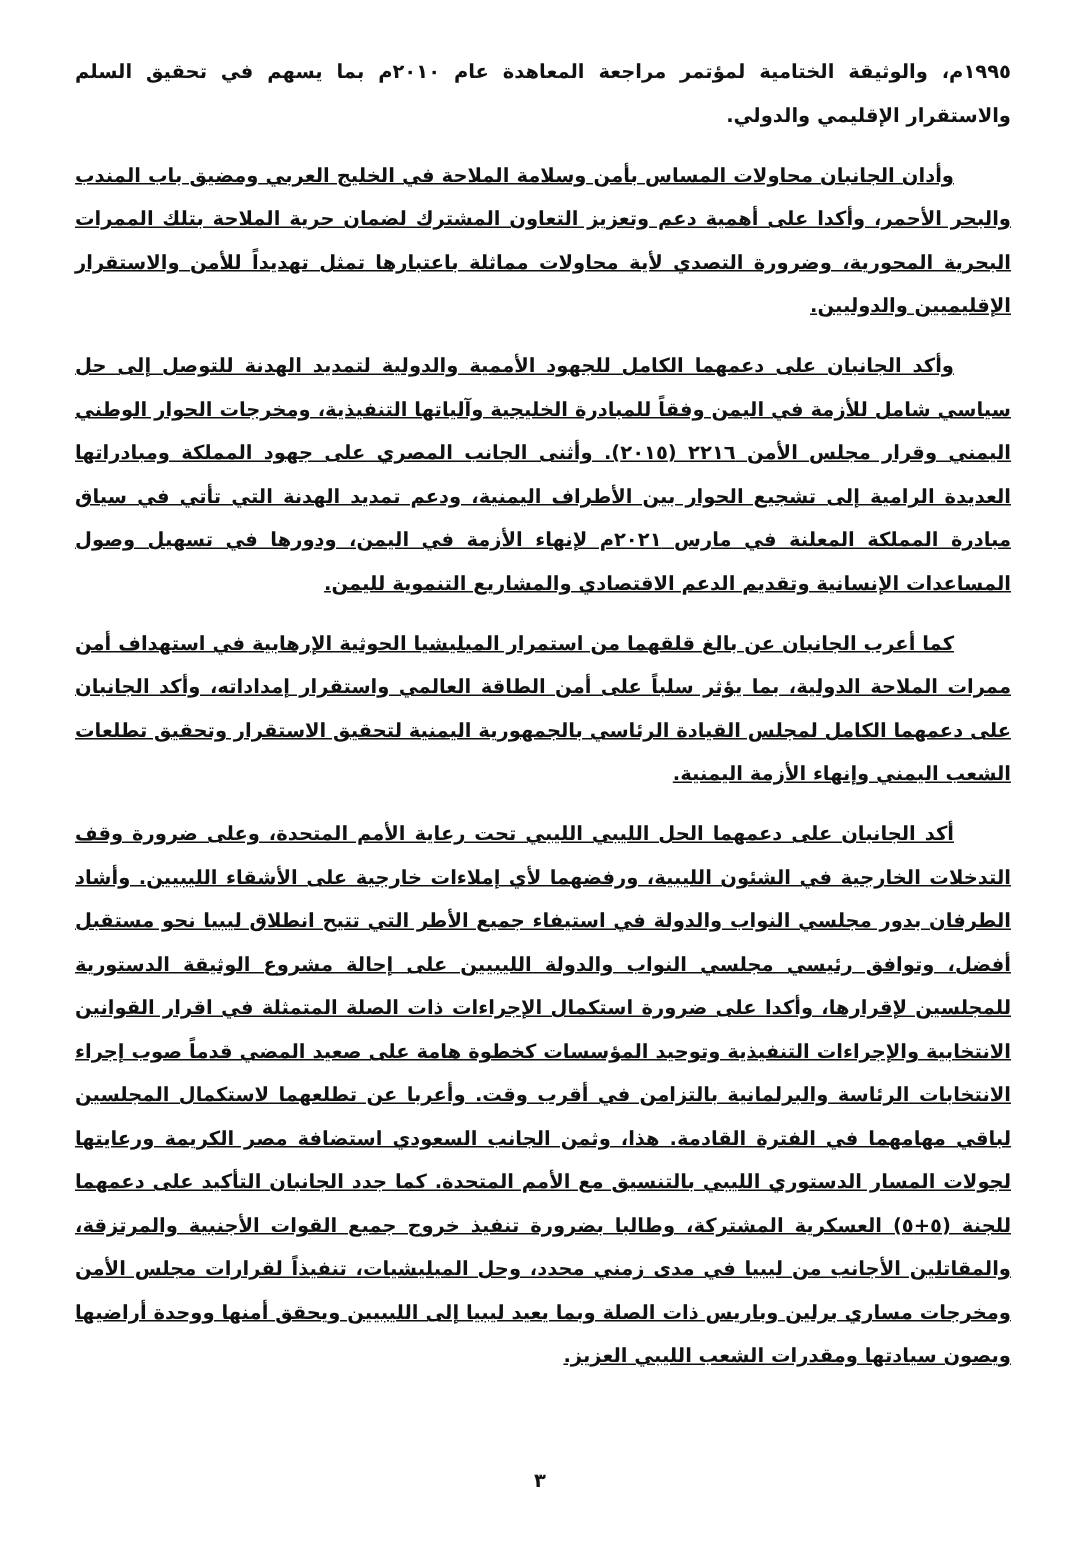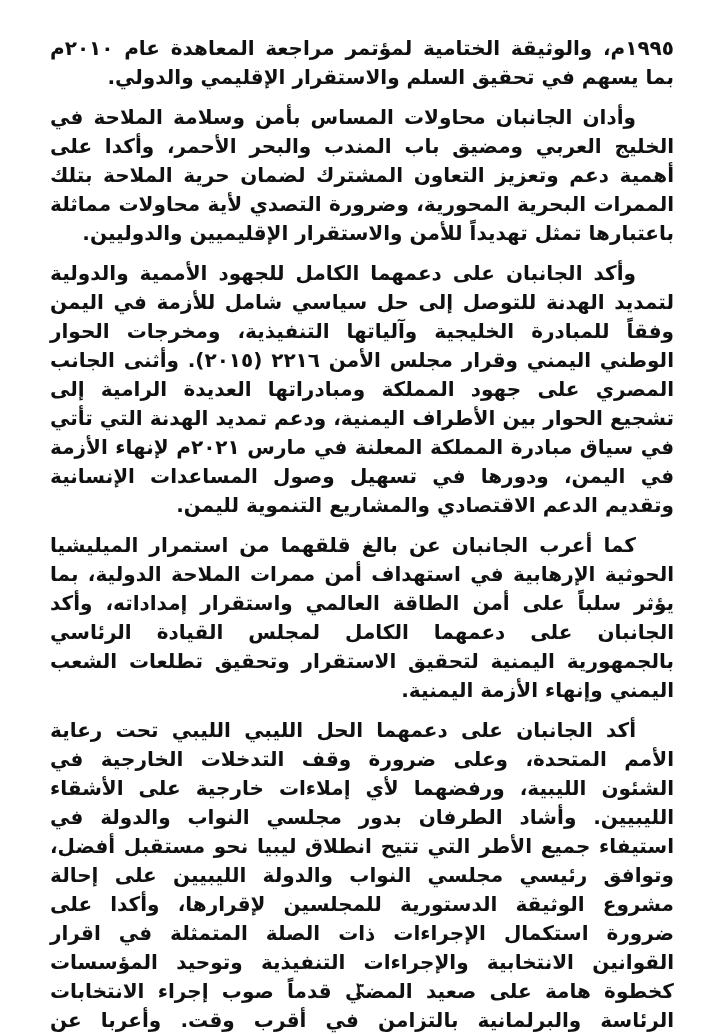--- a/index.html
+++ b/index.html
@@ -17,28 +17,29 @@
     }
     .page {
       position: absolute;
       left: 50px;
       top: 34px;
       width: 624px;
       direction: rtl;
     }
     .para {
       margin: 0 0 11px 0;
-      font-size: 20px;
+      font-size: 13px;
       font-weight: bold;
       line-height: 29px;
       text-align: justify;
       text-align-last: right;
     }
     .para.indent {
       text-indent: 38px;
+      text-decoration: underline;
     }
     .page-number {
       position: absolute;
       left: 0;
       width: 720px;
       top: 980px;
       text-align: center;
       font-size: 13px;
       font-weight: bold;
       direction: rtl;

